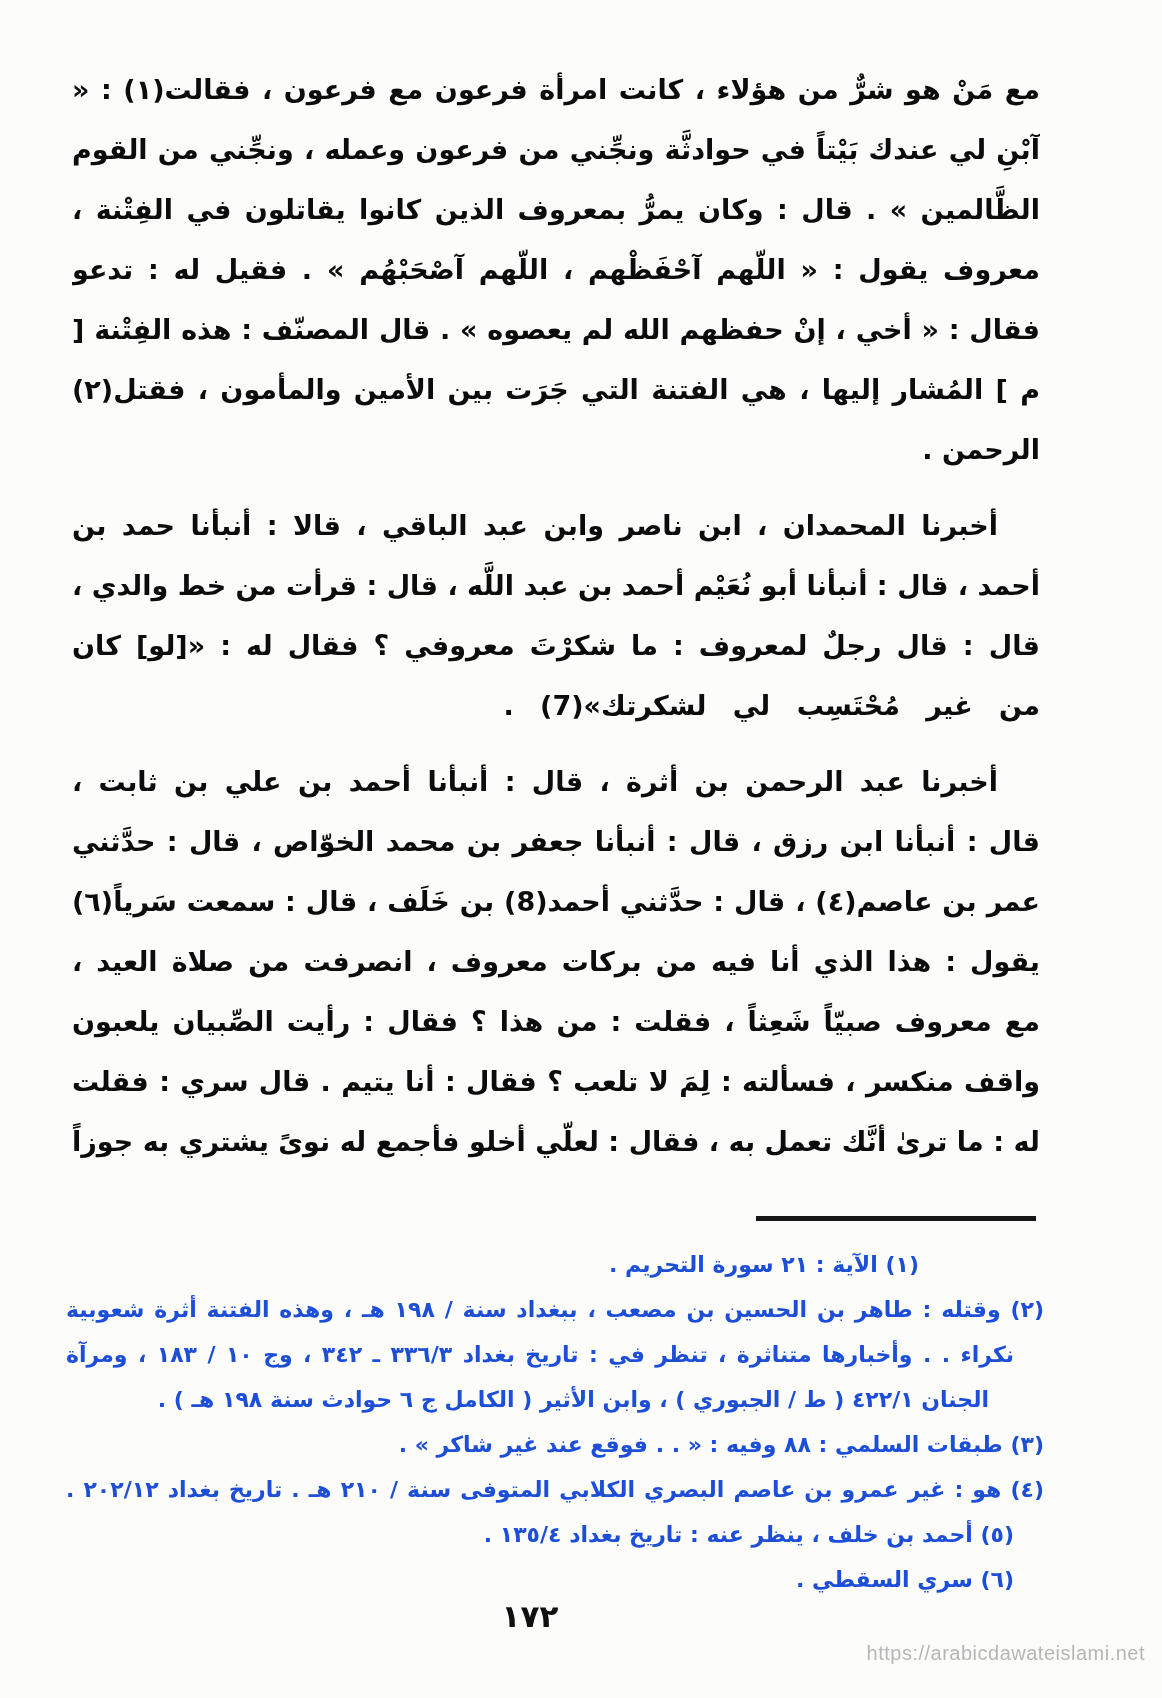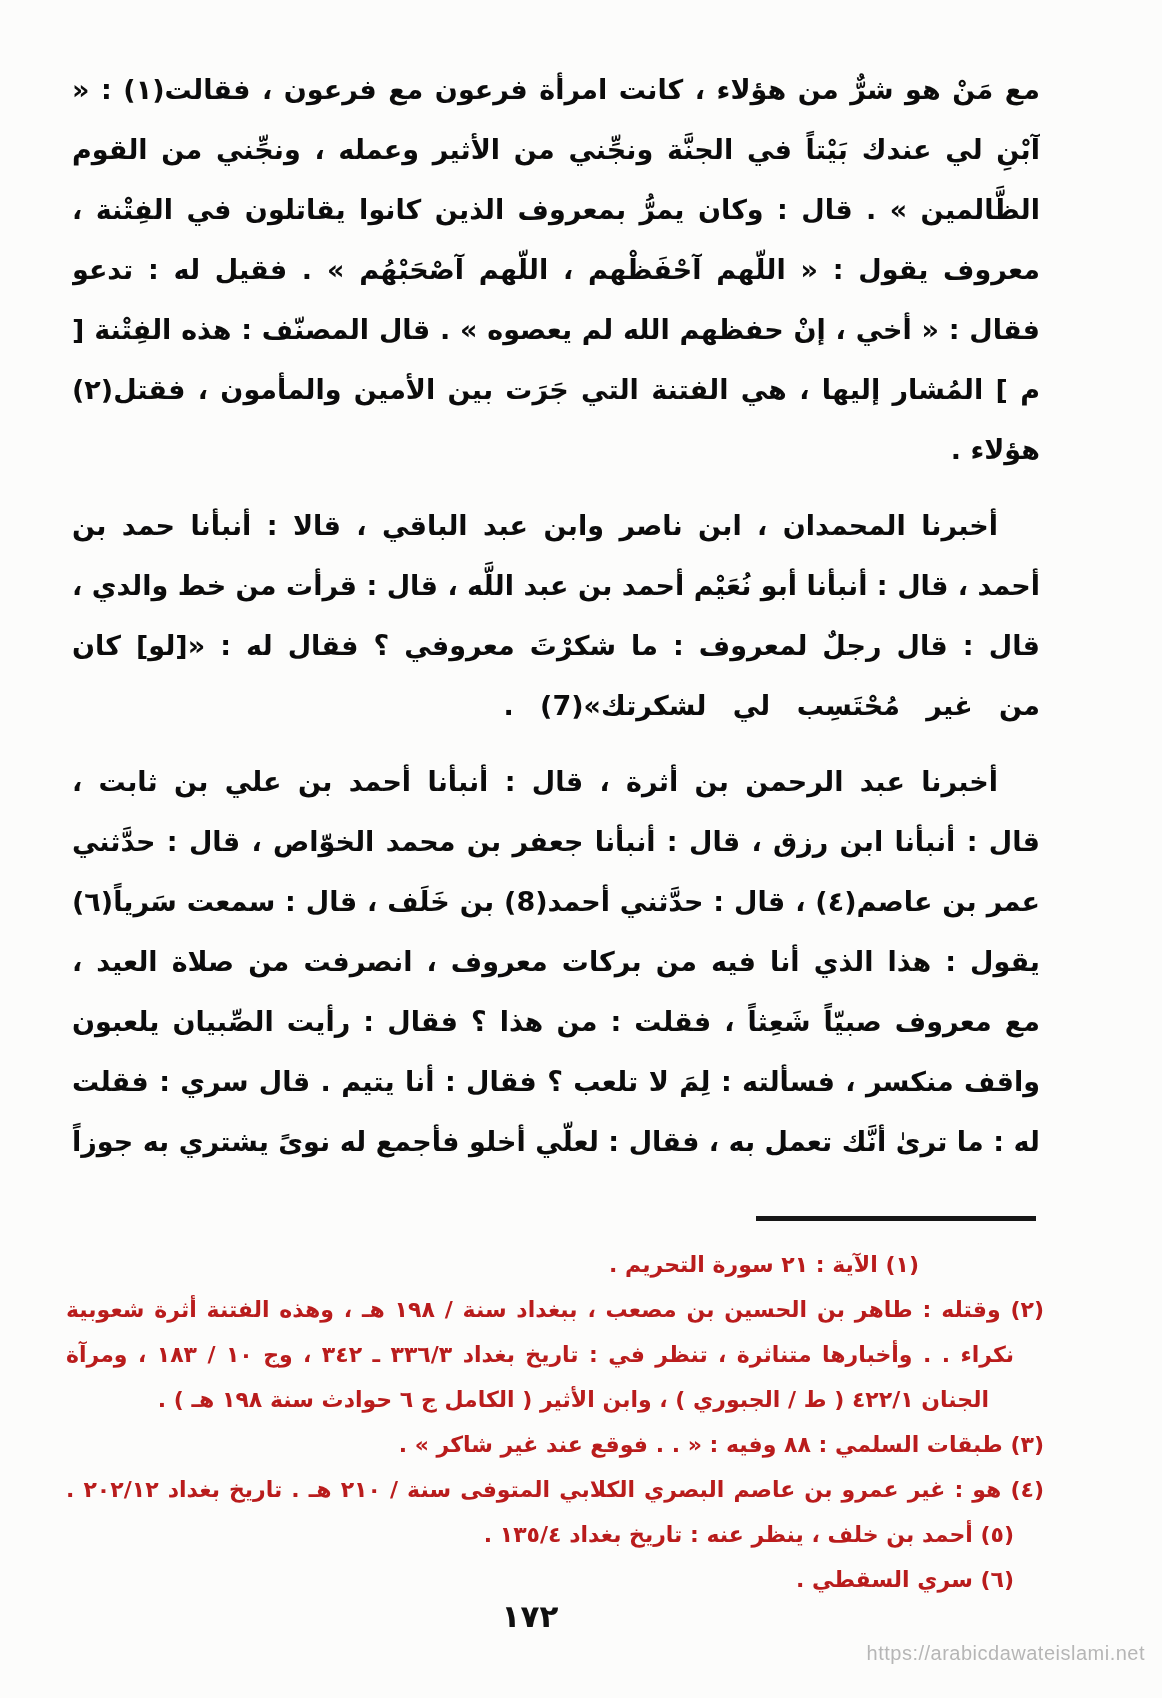--- a/index.html
+++ b/index.html
@@ -37,21 +37,21 @@
     position:absolute;
     left:756px; top:1216px;
     width:280px; height:5px;
     background:#171717;
   }
 
   .footnotes {
     position:absolute;
     top:1242px; right:118px; width:978px;
     direction:rtl;
-    color:#b91c1c;
+    color:#1d4ed8;
     font-weight:700;
   }
   .fn-line {
     height:45px; line-height:45px;
     font-size:22px;
     text-align:right; text-align-last:right;
     overflow:hidden;
   }
   .fn-line.justify {
     text-align:justify; text-align-last:justify;
@@ -77,26 +77,26 @@
   }
 </style>
 </head>
 <body>
 
 <div class="page">
 
   <div class="main-text">
 
   <div class="line justify">مع مَنْ هو شرٌّ من هؤلاء ، كانت امرأة فرعون مع فرعون ، فقالت(١) : « ربِّ</div>
-      <div class="line justify">آبْنِ لي عندك بَيْتاً في الجنَّة ونجِّني من الأثير وعمله ، ونجِّني من القوم</div>
+      <div class="line justify">آبْنِ لي عندك بَيْتاً في حوادثَّة ونجِّني من فرعون وعمله ، ونجِّني من القوم</div>
       <div class="line justify">الظَّالمين » . قال : وكان يمرُّ بمعروف الذين كانوا يقاتلون في الفِتْنة ، وكان</div>
       <div class="line justify">معروف يقول : « اللّهم آحْفَظْهم ، اللّهم آصْحَبْهُم » . فقيل له : تدعو لهؤلاء ؟</div>
       <div class="line justify">فقال : « أخي ، إنْ حفظهم الله لم يعصوه » . قال المصنّف : هذه الفِتْنة [ ٥٠ ـ</div>
       <div class="line justify">م ] المُشار إليها ، هي الفتنة التي جَرَت بين الأمين والمأمون ، فقتل(٢) الأمين</div>
-      <div class="line">هؤلاء .</div>
+      <div class="line">الرحمن .</div>
       <div class="line justify indent" style="margin-top: 16px;">أخبرنا المحمدان ، ابن ناصر وابن عبد الباقي ، قالا : أنبأنا حمد بن</div>
       <div class="line justify">أحمد ، قال : أنبأنا أبو نُعَيْم أحمد بن عبد اللَّه ، قال : قرأت من خط والدي ،</div>
       <div class="line justify">قال : قال رجلٌ لمعروف : ما شكرْتَ معروفي ؟ فقال له : «[لو] كان معرُوفُكَ</div>
       <div class="line spread">من غير مُحْتَسِب لي لشكرتك»(7) .</div>
       <div class="line justify indent" style="margin-top: 16px;">أخبرنا عبد الرحمن بن أثرة ، قال : أنبأنا أحمد بن علي بن ثابت ،</div>
       <div class="line justify">قال : أنبأنا ابن رزق ، قال : أنبأنا جعفر بن محمد الخوّاص ، قال : حدَّثني</div>
       <div class="line justify">عمر بن عاصم(٤) ، قال : حدَّثني أحمد(8) بن خَلَف ، قال : سمعت سَرياً(٦)</div>
       <div class="line justify">يقول : هذا الذي أنا فيه من بركات معروف ، انصرفت من صلاة العيد ، فرأيت</div>
       <div class="line justify">مع معروف صبيّاً شَعِثاً ، فقلت : من هذا ؟ فقال : رأيت الصِّبيان يلعبون وهذا</div>
       <div class="line justify">واقف منكسر ، فسألته : لِمَ لا تلعب ؟ فقال : أنا يتيم . قال سري : فقلت</div>

